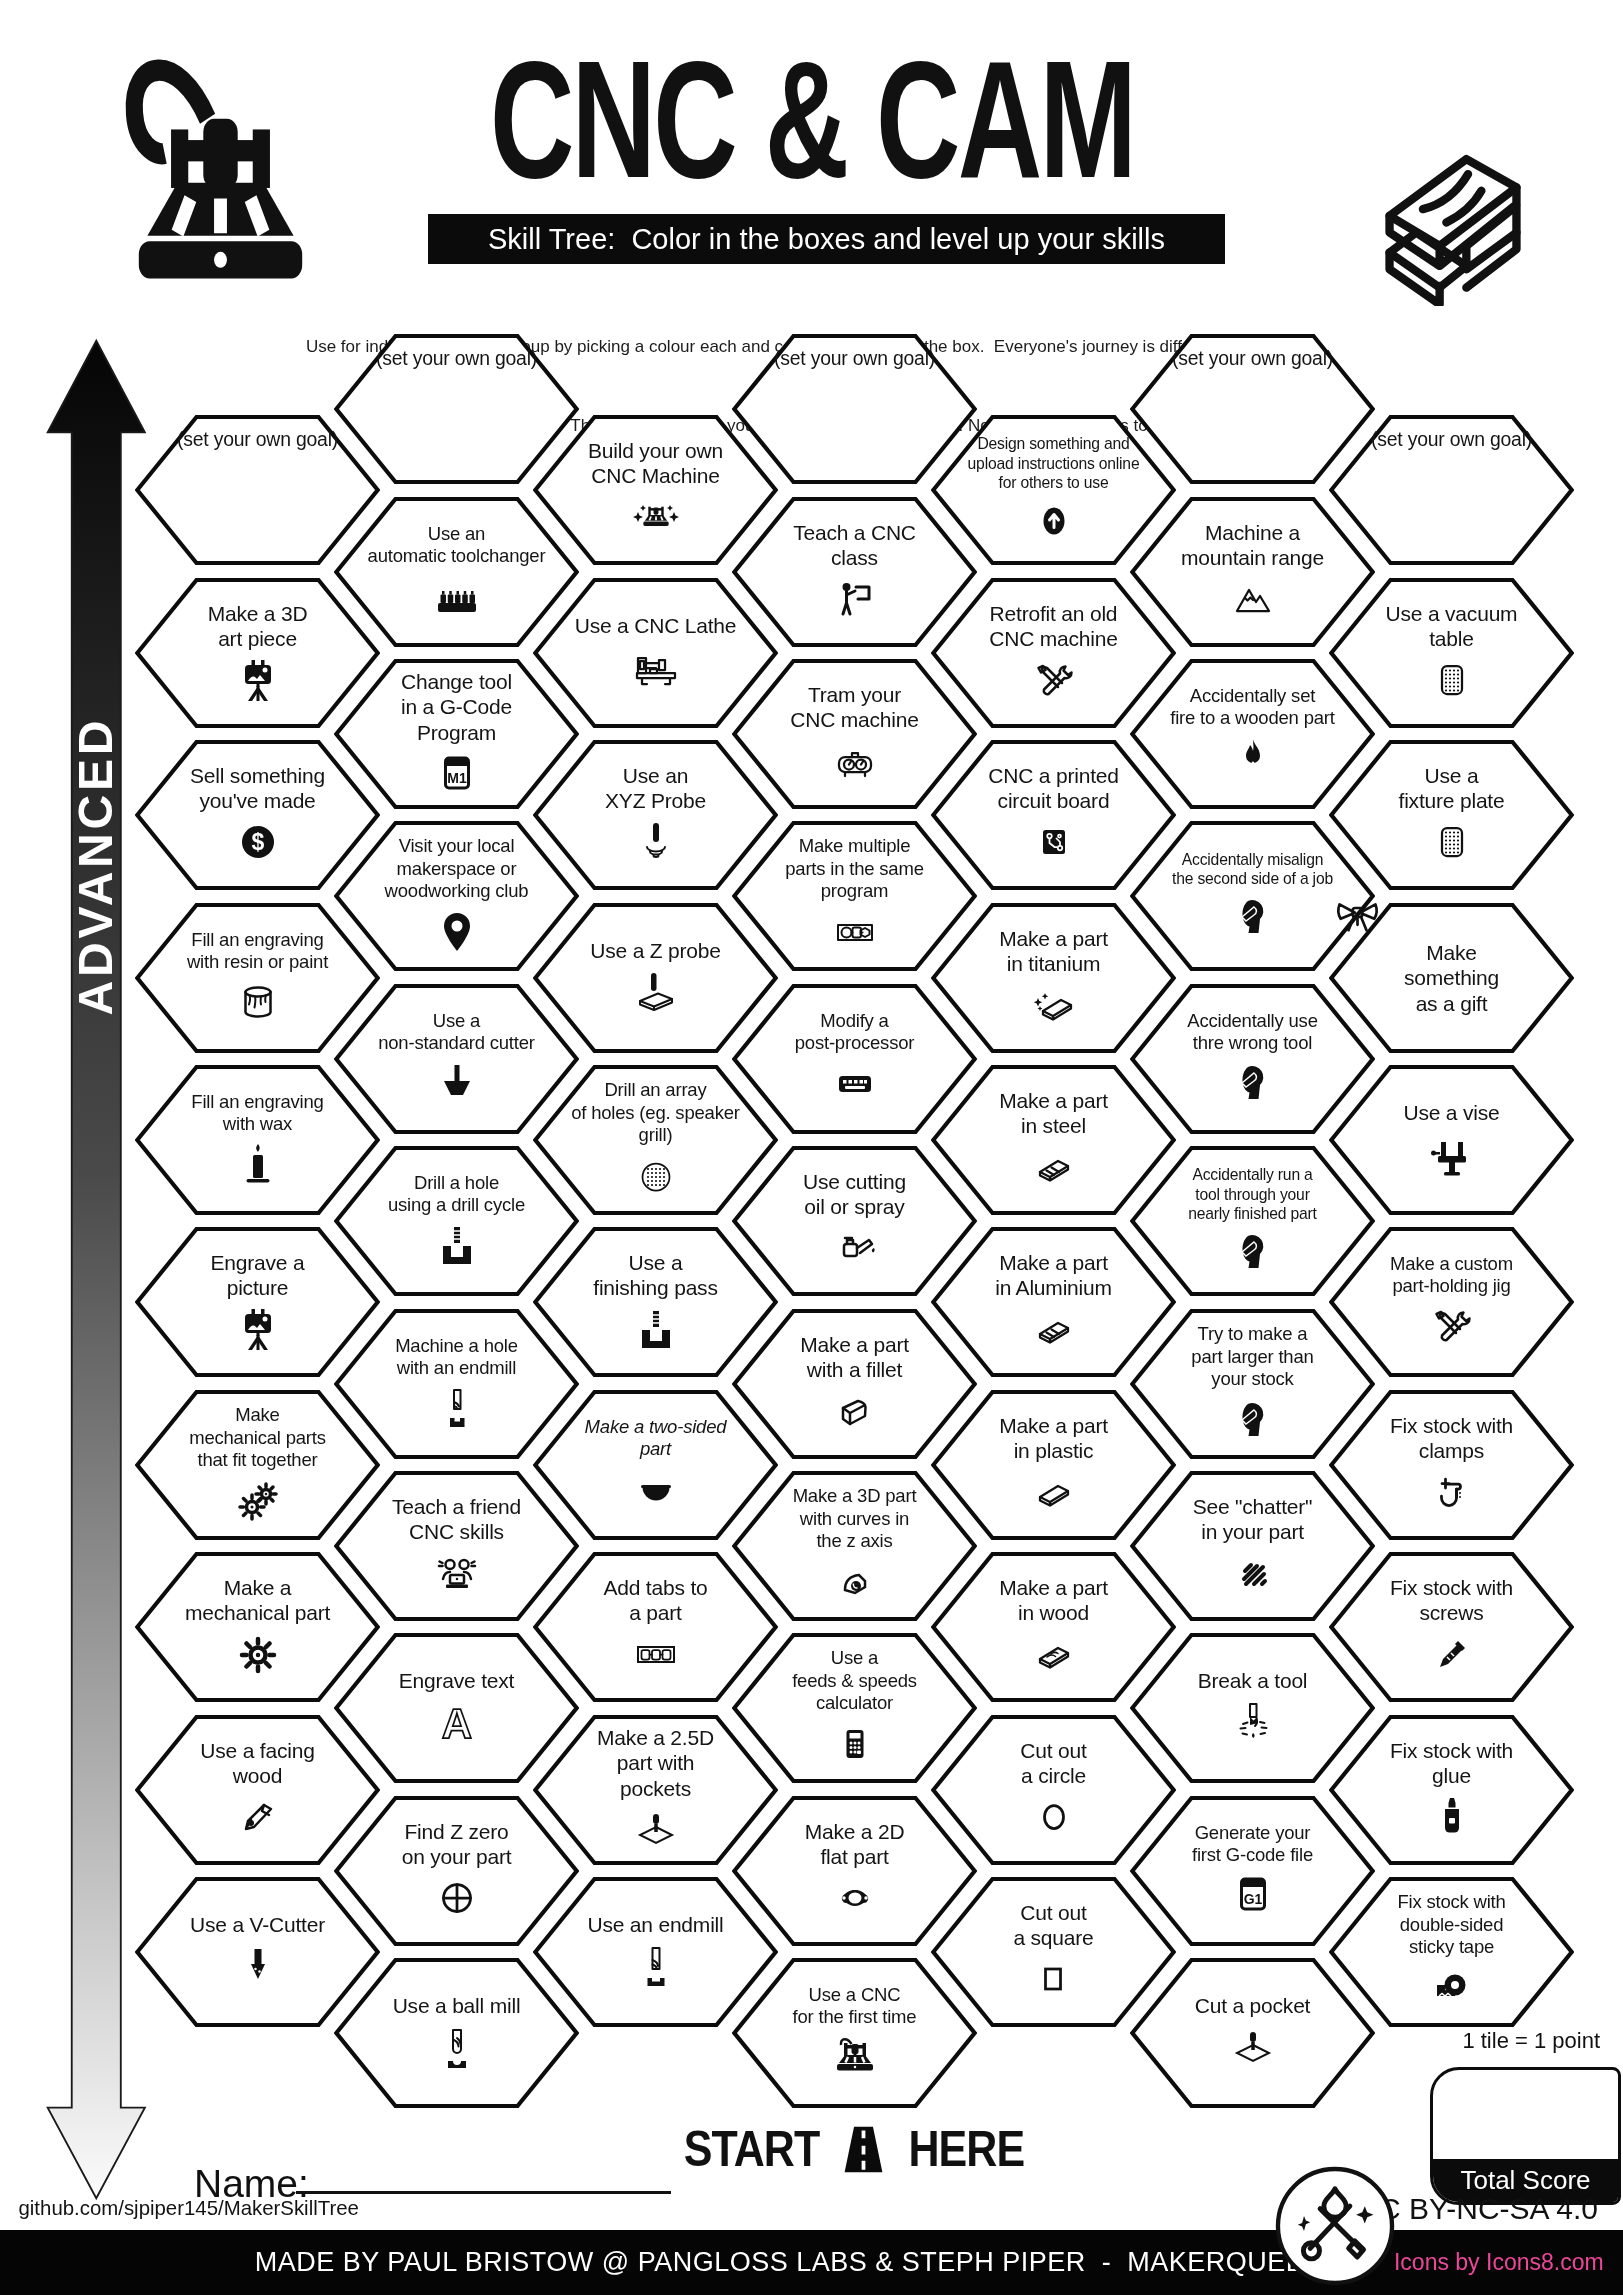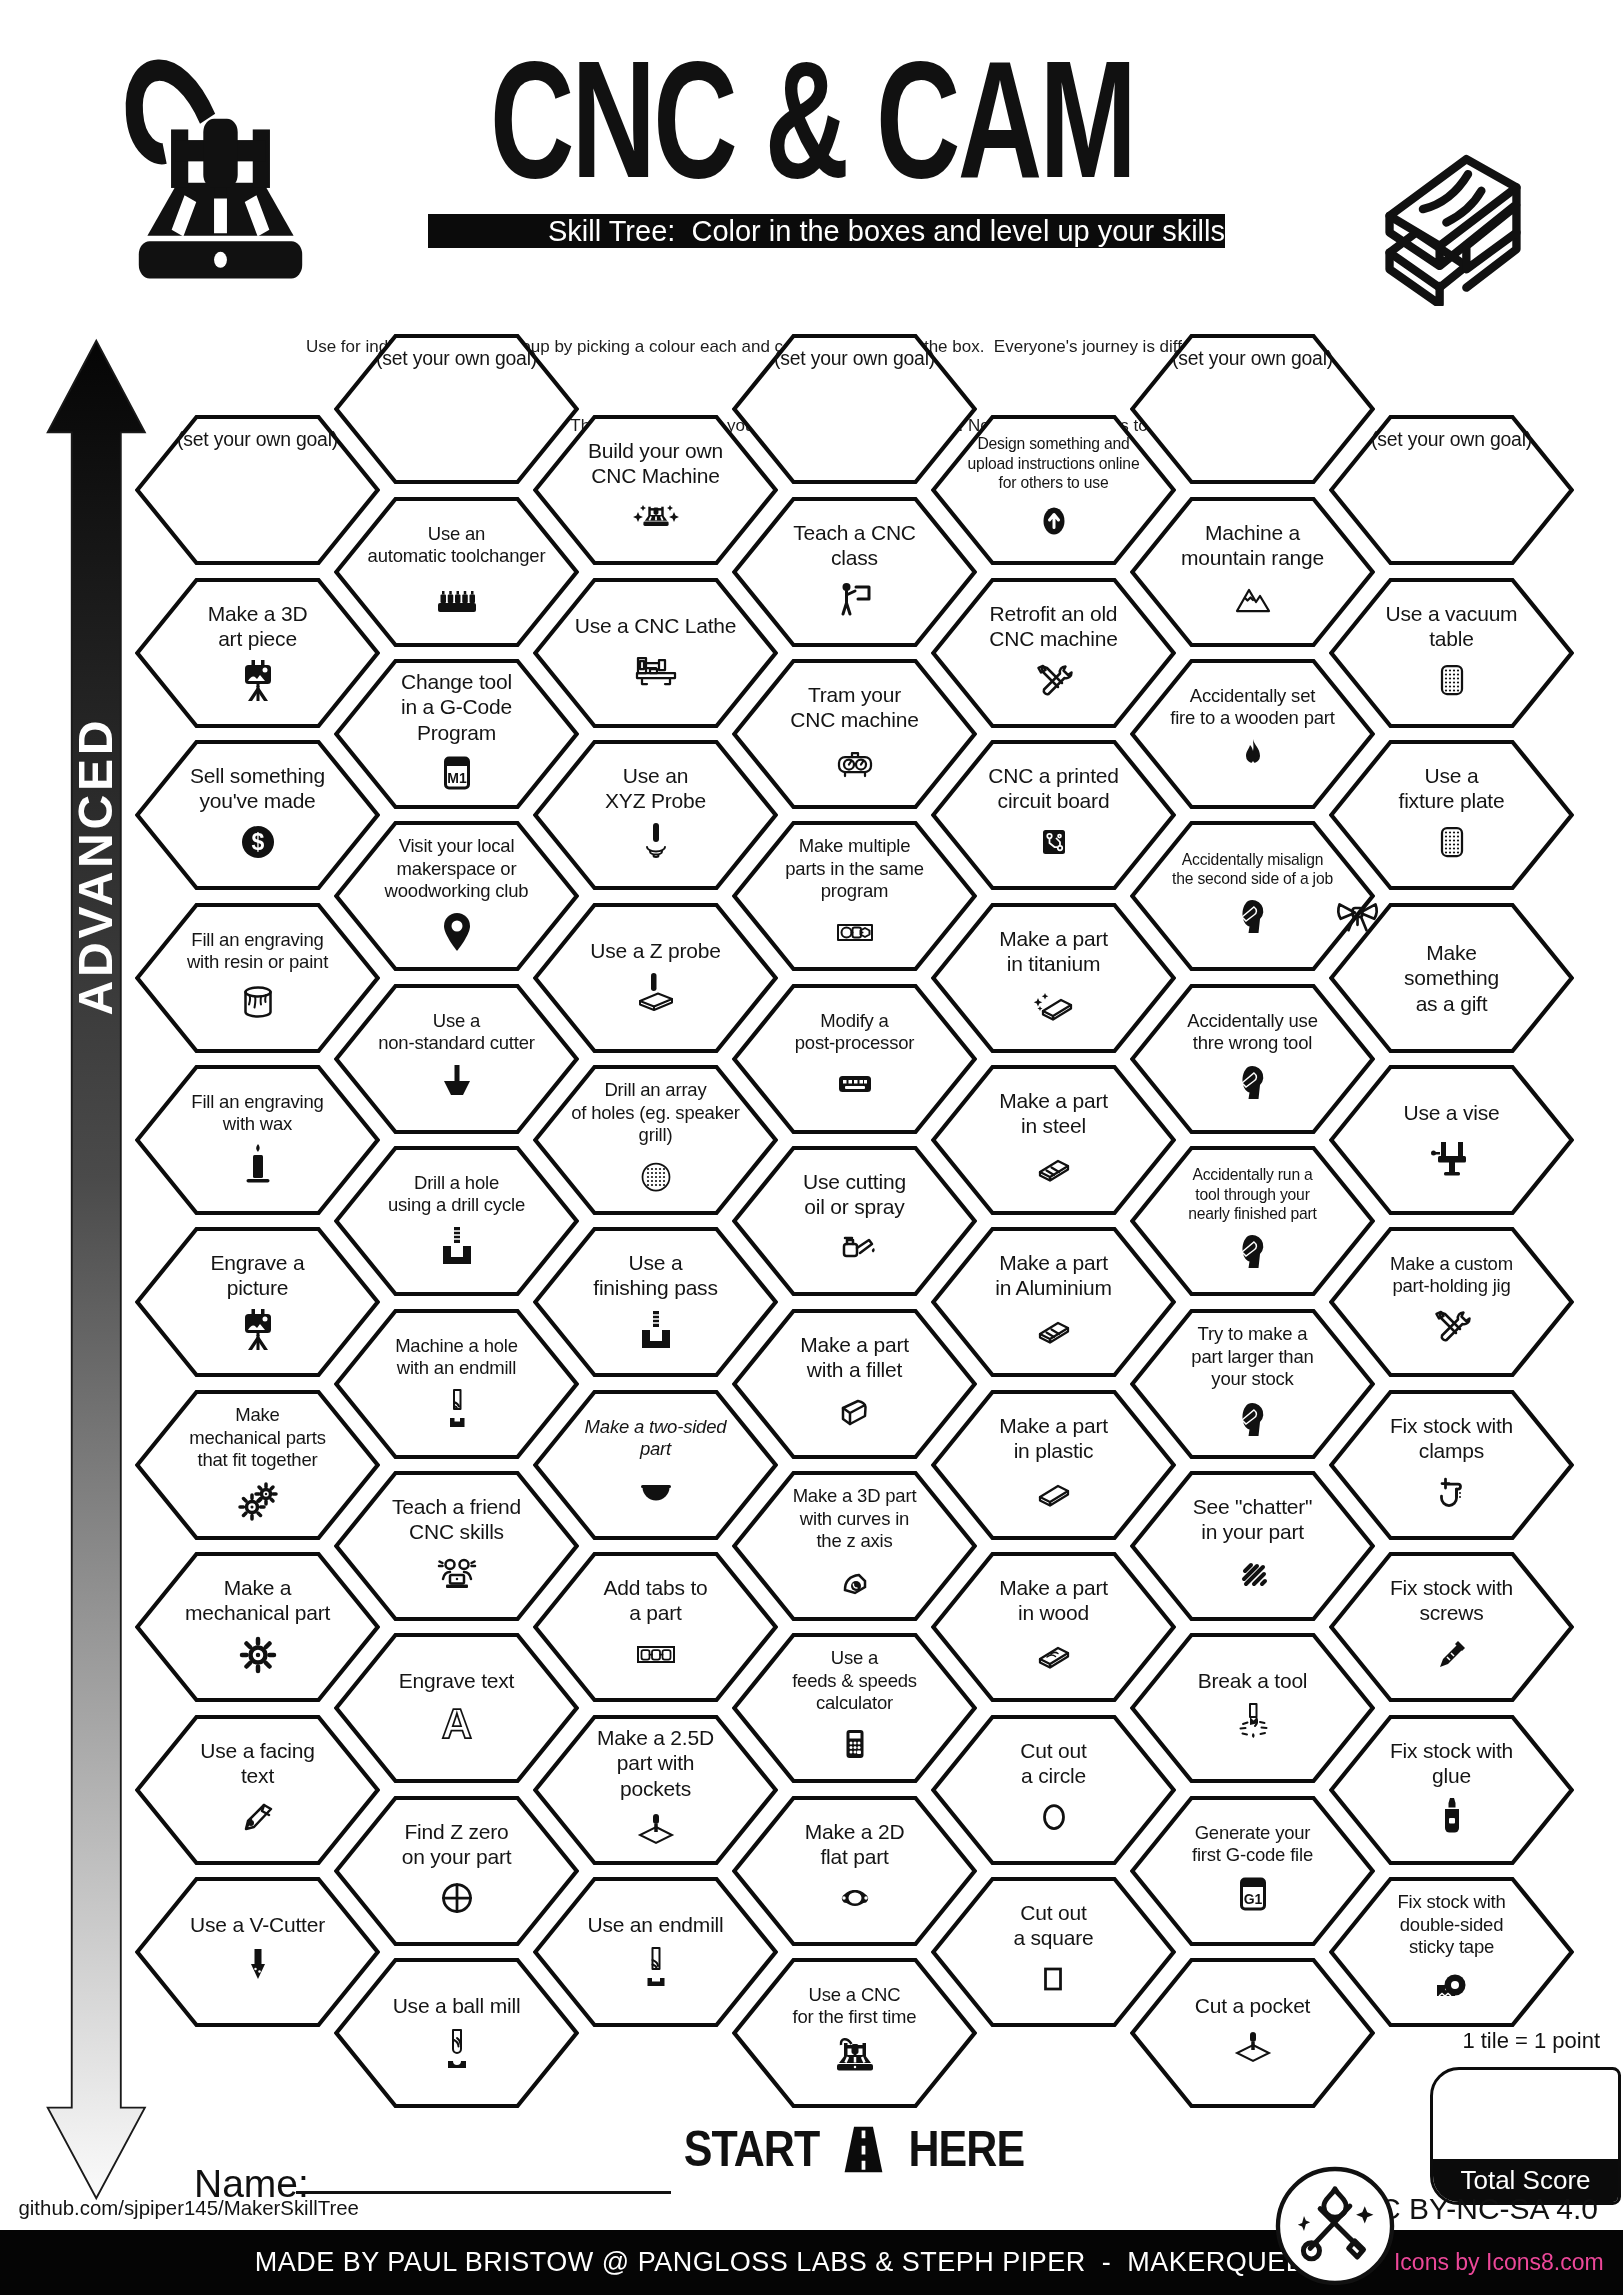--- a/index.html
+++ b/index.html
@@ -2,22 +2,22 @@
 <html style="font-size:7.4px"><head>
 <meta charset="utf-8">
 <style>
   html,body{margin:0;padding:0;background:#fff;}
   body{width:1624px;height:2295px;position:relative;overflow:hidden;
        font-family:"Liberation Sans","DejaVu Sans",sans-serif;color:#111;}
   .abs{position:absolute;}
   
   .title{left:0;right:0;top:24px;text-align:center;font-size:117px;font-weight:800;
          letter-spacing:-2.8px;transform:scaleY(1.42);transform-origin:center top;white-space:pre;}
-  .subtitle-bar{left:428px;top:214px;width:797px;height:34px;background:#0b0b0b;
-                display:flex;align-items:center;justify-content:flex-end;}
+  .subtitle-bar{left:428px;top:214px;width:797px;height:50px;background:#0b0b0b;
+                display:flex;align-items:center;justify-content:center;}
   .subtitle-bar div{color:#fff;font-size:29px;white-space:pre;}
   .desc{left:0;right:0;top:281px;text-align:center;font-size:17px;line-height:1.55;color:#1c1c1c;white-space:pre;}
   
   .hex{position:absolute;width:245px;height:152px;}
   .hex svg.hx{position:absolute;left:0;top:0;width:100%;height:100%;}
   .hex polygon{fill:#ffffff;stroke:#0c0c0c;stroke-width:9;}
   .hex .content{position:absolute;left:28px;right:28px;top:6.5px;bottom:6.5px;
       display:flex;flex-direction:column;align-items:center;justify-content:center;gap:3.7px;}
   .hex .lbl{white-space:pre-line;text-align:center;font-size:21px;line-height:1.22;color:#151515;letter-spacing:-0.2px;}
   .hex .lbl.t-s{font-size:18.5px;}
@@ -232,21 +232,21 @@
             <circle cx="50" cy="52" r="4.5" fill="#111"></circle>
           </svg></div>
       </div>
     </div>
     <div class="hex" style="left: 135px; top: 1714px;">
       <svg class="hx" viewBox="0 0 530 328">
         <polygon points="5,164 133,6 397,6 525,164 397,322 133,322"></polygon>
       </svg>
       <div class="content">
         <div class="lbl">Use a facing
-text</div>
+wood</div>
         <div class="icon"><svg viewBox="0 0 100 100">
             <g stroke="#111" fill="none" stroke-linecap="round" stroke-linejoin="round" stroke-width="5">
               <path d="M30 58L62 26l14 8-34 36-16 4z"></path>
               <path d="M28 70l8-14M62 26l-4 12 14 8"></path>
             </g>
             <circle cx="36" cy="62" r="6" fill="#111"></circle>
           </svg></div>
       </div>
     </div>
     <div class="hex" style="left: 135px; top: 1876px;">

